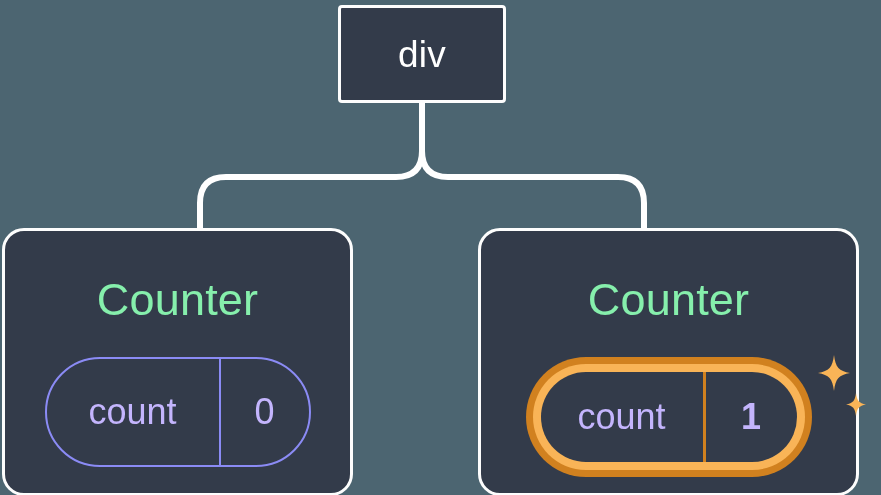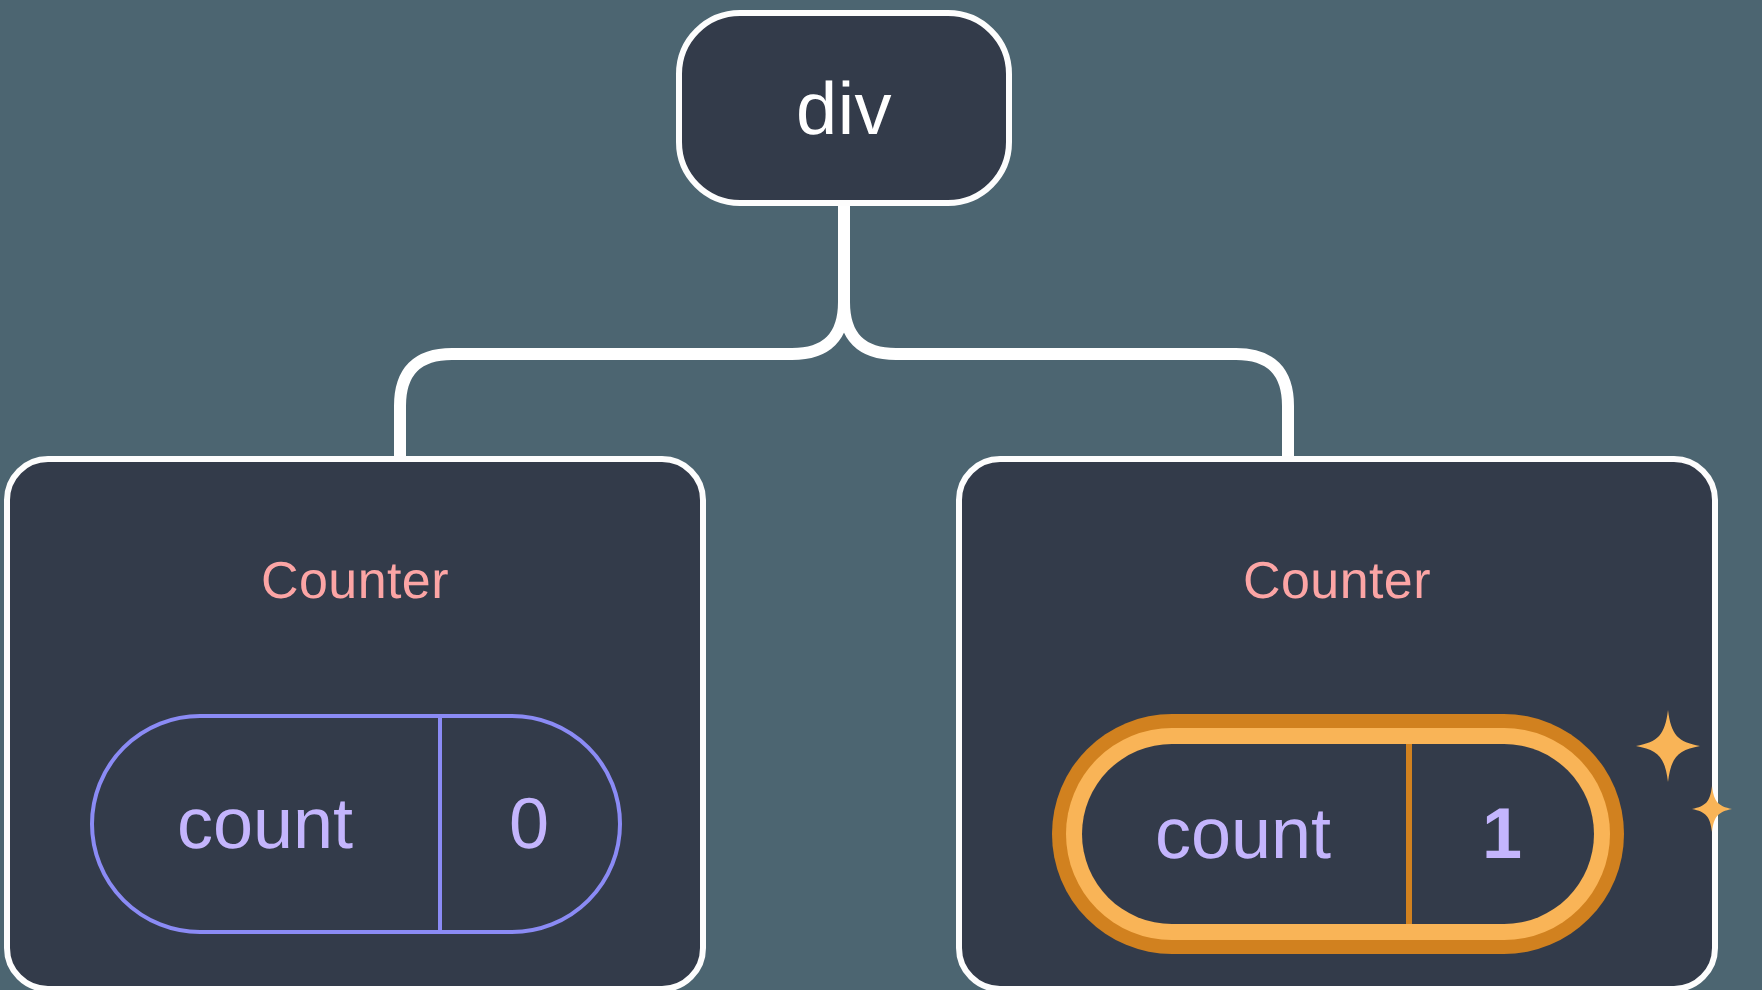--- a/index.html
+++ b/index.html
@@ -30,21 +30,21 @@
     height: 495px;
     pointer-events: none;
   }
 
   
   .node {
     position: absolute;
     box-sizing: border-box;
     background: #333b4a;
     border: 3px solid #fdfdfd;
-    border-radius: 32px;
+    border-radius: 4px;
   }
 
   .node-root {
     left: 338px;
     top: 5px;
     width: 168px;
     height: 98px;
     display: flex;
     align-items: center;
     justify-content: center;
@@ -63,22 +63,22 @@
     border-radius: 22px;
   }
   .node-child.left  { left: 2px;   width: 351px; }
   .node-child.right { left: 478px; width: 381px; }
 
   .child-title {
     position: absolute;
     left: 0; right: 0;
     top: 46px;
     text-align: center;
-    color: #fca5a5;
-    font-size: 26px;
+    color: #86efac;
+    font-size: 45px;
     font-weight: 400;
     line-height: 1;
     letter-spacing: 0.2px;
   }
 
   
   .pill-wrap {
     position: absolute;
     top: 126px;
     left: 50%;

